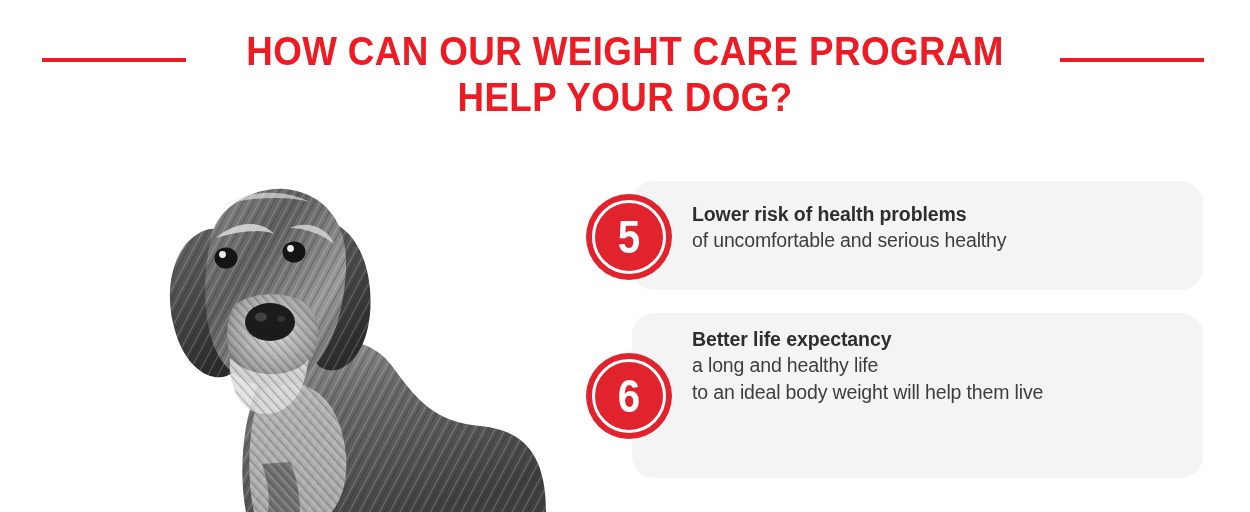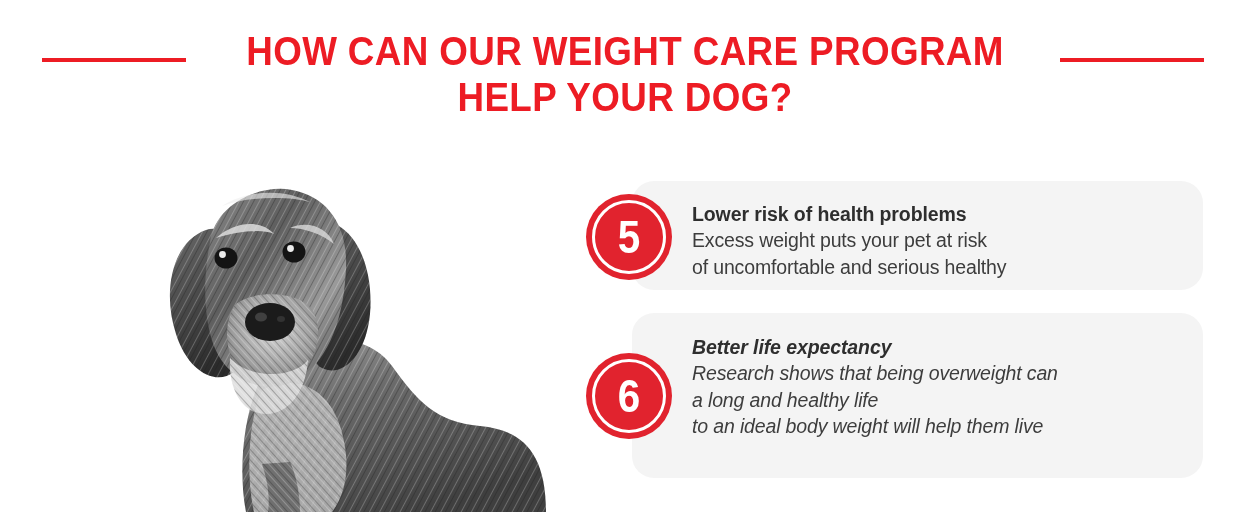--- a/index.html
+++ b/index.html
@@ -73,21 +73,21 @@
   }
   .card.card-5 { top: 181px; height: 109px; }
   .card.card-6 { top: 313px; height: 165px; }
 
   .card-text {
     position: absolute;
     left: 60px;
     right: 18px;
   }
   .card-5 .card-text { top: 20px; }
-  .card-6 .card-text { top: 21px; font-style: italic; }
+  .card-6 .card-text { top: 13px; }
 
   .card-heading {
     color: #2E2E2E;
     font-size: 19.5px;
     font-weight: 700;
     line-height: 26px;
     letter-spacing: -0.1px;
     white-space: nowrap;
   }
 
@@ -241,34 +241,32 @@
       <path d="M72 30 C 96 14, 134 12, 160 26 C 140 20, 98 20, 72 30 Z" fill="#efefef" opacity="0.6"></path>
 
       <path d="M112 288 C 118 306, 120 322, 118 336 L 150 336 C 150 318, 146 298, 140 286 Z" fill="#707070"></path>
       <path d="M112 288 C 118 306, 120 322, 118 336 L 150 336 C 150 318, 146 298, 140 286 Z" fill="url(#hair2)"></path>
     </svg>
   </div>
 
   <div class="card card-5">
     <div class="card-text">
       <div class="card-heading">Lower risk of health problems</div>
-      <div class="card-body-line">Excess weight puts your pet at risk</div>
       <div class="card-body-line">of uncomfortable and serious healthy</div>
     </div>
   </div>
 
   <div class="badge badge-5">
     <div class="badge-ring"></div>
     <div class="badge-number">5</div>
   </div>
 
   <div class="card card-6">
     <div class="card-text">
       <div class="card-heading">Better life expectancy</div>
-      <div class="card-body-line">Research shows that being overweight can</div>
       <div class="card-body-line">a long and healthy life</div>
       <div class="card-body-line">to an ideal body weight will help them live</div>
     </div>
   </div>
 
   <div class="badge badge-6">
     <div class="badge-ring"></div>
     <div class="badge-number">6</div>
   </div>
 

